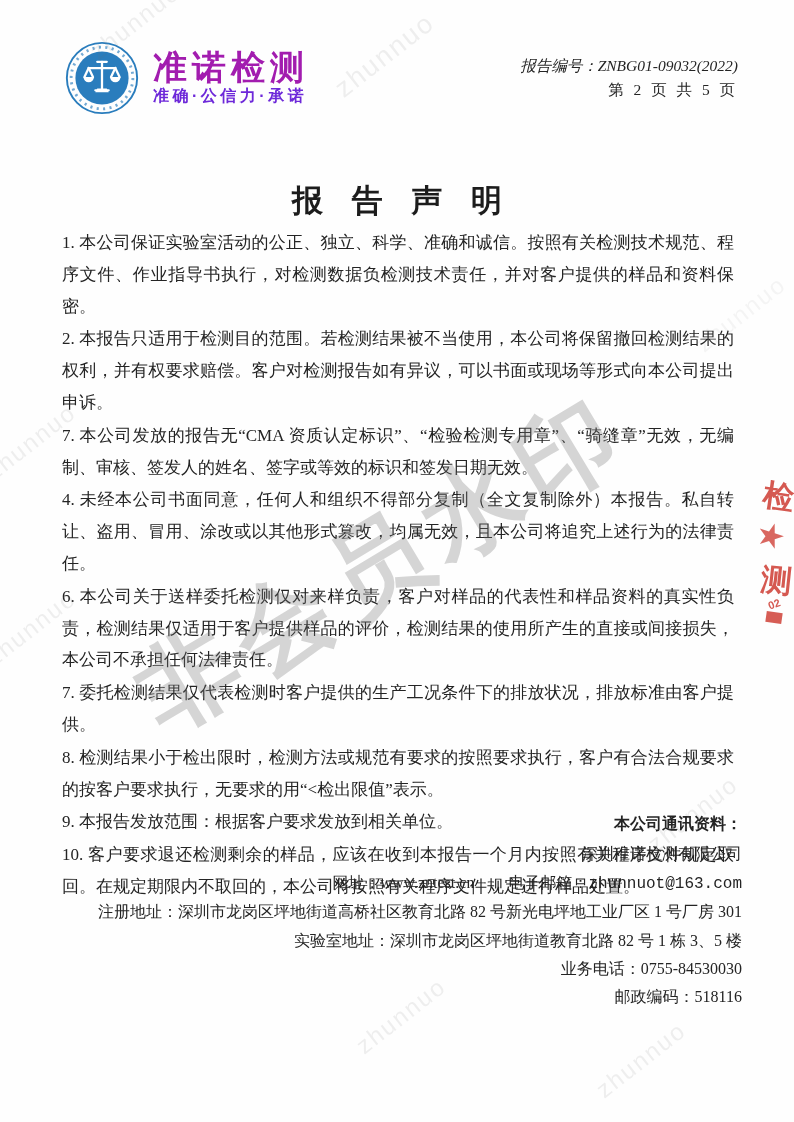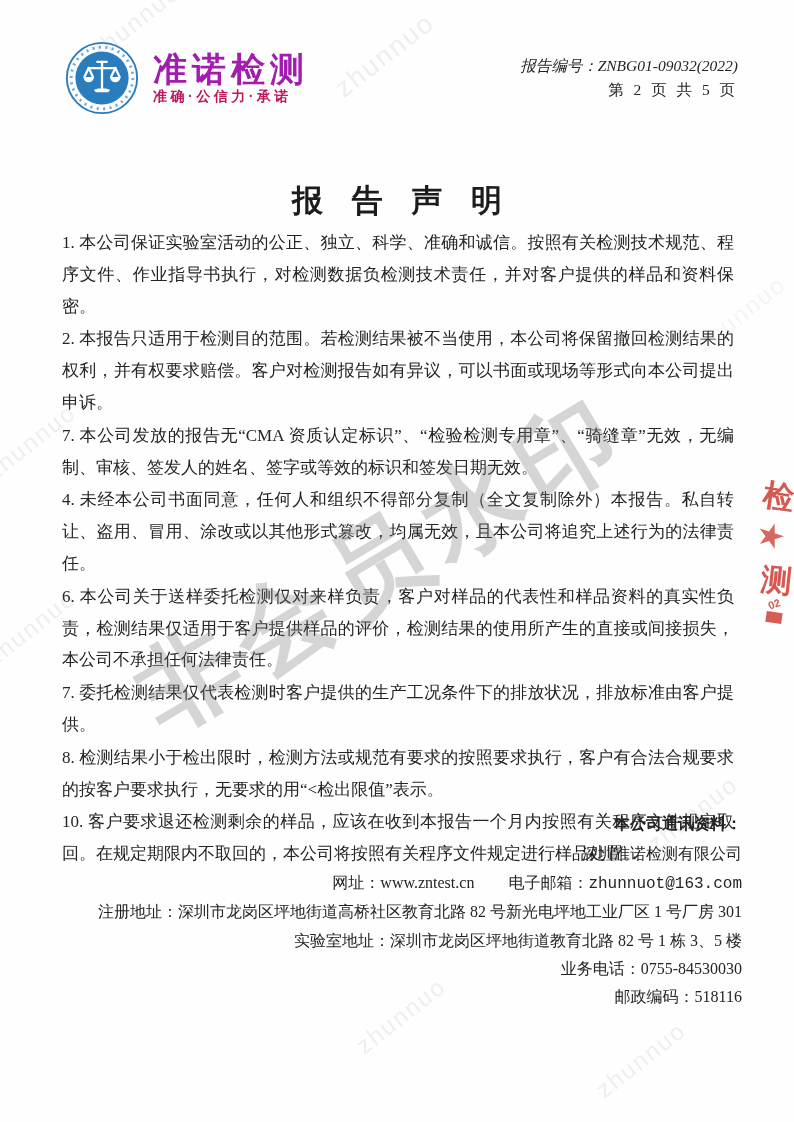--- a/index.html
+++ b/index.html
@@ -15,21 +15,21 @@
   .brand { display:flex; align-items:center; gap:13px; }
   .brand-badge { width:76px; height:76px; flex:0 0 auto; }
   .brand-text { display:flex; flex-direction:column; }
   .brand-name {
     font-family:"Liberation Sans","DejaVu Sans",sans-serif;
     font-weight:bold; font-size:34px; line-height:36px;
     color:#a21caf; letter-spacing:5px;
   }
   .brand-tagline {
     font-family:"Liberation Sans","DejaVu Sans",sans-serif;
-    font-weight:bold; font-size:14px; color:#be185d;
+    font-weight:bold; font-size:16px; color:#6d28d9;
     letter-spacing:3.5px; margin-top:1px;
   }
   .report-meta { text-align:right; padding-top:17px; font-size:15.5px; line-height:18px; }
   .report-no-line { white-space:nowrap;font-style:italic; }
   .page-info { margin-top:6px; letter-spacing:3px; }
 
   
   .doc-title {
     position:absolute; top:156px; left:0; width:100%;
     text-align:center;
@@ -142,20 +142,21 @@
   <div class="doc-title">报 告 声 明</div>
 
   <div class="statements">
     <p>1. 本公司保证实验室活动的公正、独立、科学、准确和诚信。按照有关检测技术规范、程序文件、作业指导书执行，对检测数据负检测技术责任，并对客户提供的样品和资料保密。</p>
     <p>2. 本报告只适用于检测目的范围。若检测结果被不当使用，本公司将保留撤回检测结果的权利，并有权要求赔偿。客户对检测报告如有异议，可以书面或现场等形式向本公司提出申诉。</p>
     <p>7. 本公司发放的报告无“CMA 资质认定标识”、“检验检测专用章”、“骑缝章”无效，无编制、审核、签发人的姓名、签字或等效的标识和签发日期无效。</p>
     <p>4. 未经本公司书面同意，任何人和组织不得部分复制（全文复制除外）本报告。私自转让、盗用、冒用、涂改或以其他形式篡改，均属无效，且本公司将追究上述行为的法律责任。</p>
     <p>6. 本公司关于送样委托检测仅对来样负责，客户对样品的代表性和样品资料的真实性负责，检测结果仅适用于客户提供样品的评价，检测结果的使用所产生的直接或间接损失，本公司不承担任何法律责任。</p>
     <p>7. 委托检测结果仅代表检测时客户提供的生产工况条件下的排放状况，排放标准由客户提供。</p>
     <p>8. 检测结果小于检出限时，检测方法或规范有要求的按照要求执行，客户有合法合规要求的按客户要求执行，无要求的用“&lt;检出限值”表示。</p>
+    <p>9. 本报告发放范围：根据客户要求发放到相关单位。</p>
     <p>10. 客户要求退还检测剩余的样品，应该在收到本报告一个月内按照有关程序文件规定取回。在规定期限内不取回的，本公司将按照有关程序文件规定进行样品处置。</p>
   </div>
 
   <div class="contact">
     <p class="contact-heading">本公司通讯资料：</p>
     <p>深圳准诺检测有限公司</p>
     <p class="web-email">
       <span class="web">网址：www.zntest.cn</span>
       <span class="email">电子邮箱：zhunnuot@163.com</span>
     </p>

